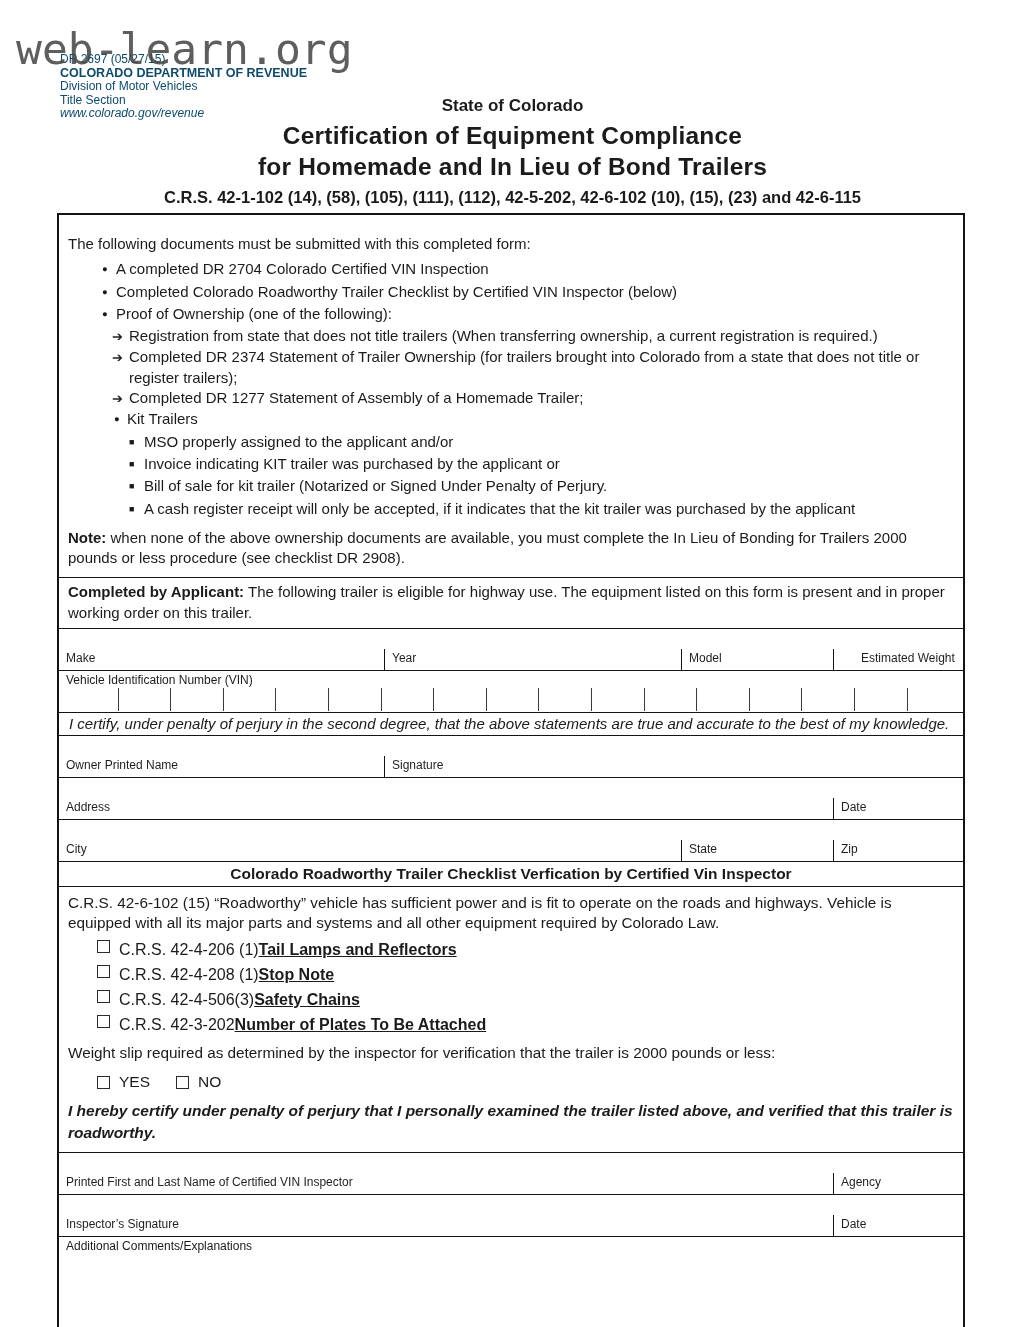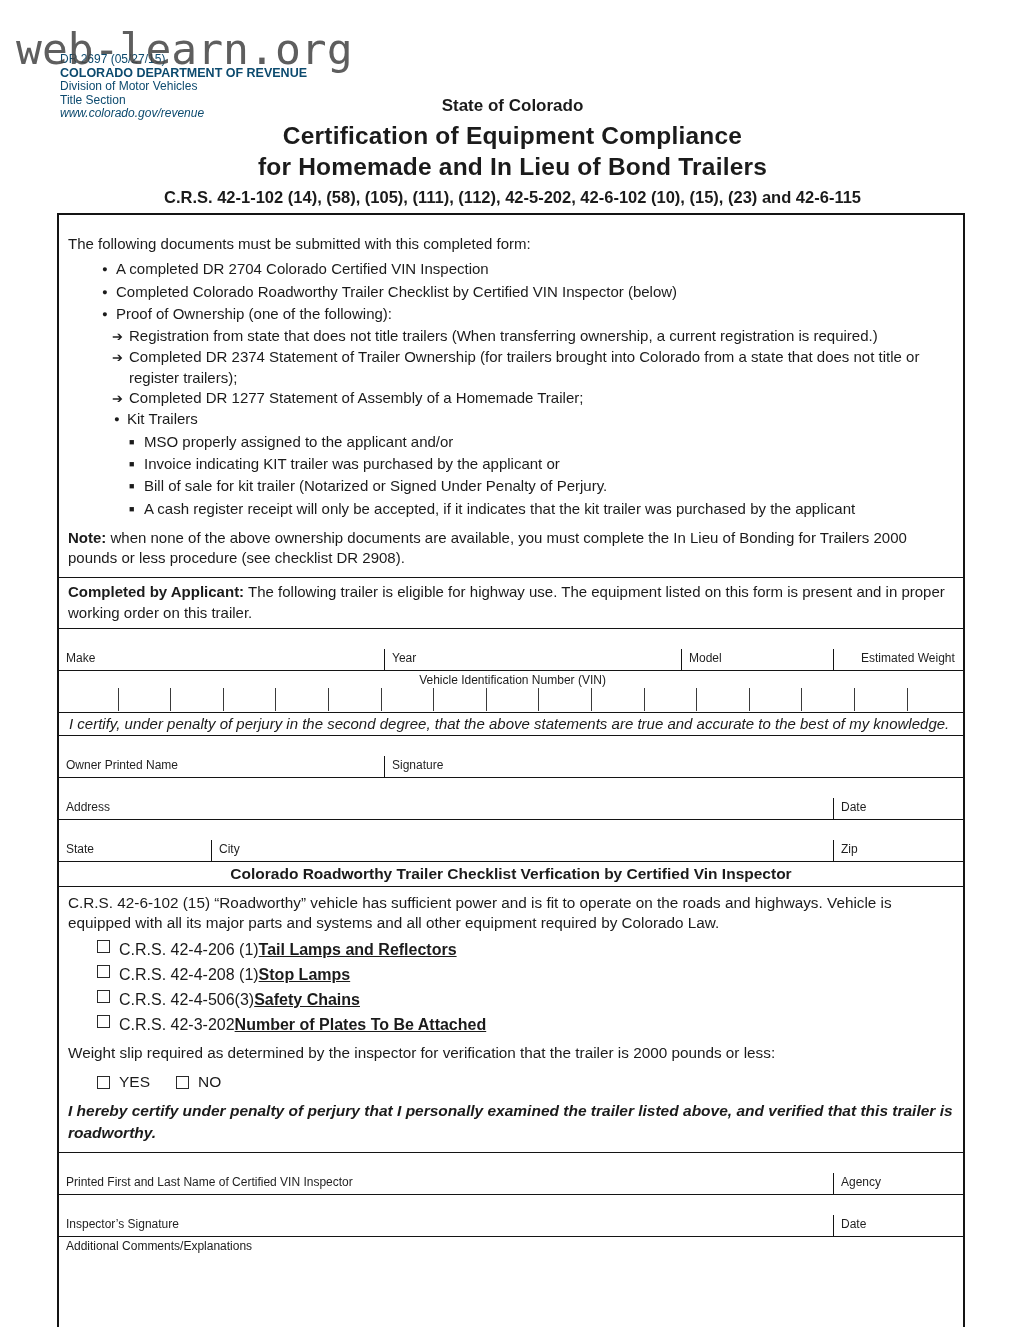--- a/index.html
+++ b/index.html
@@ -53,21 +53,21 @@
   .frow { display: flex; height: 42px; border-top: 1.5px solid #141414; }
   .cell { position: relative; padding: 2px 4px 0 7px; font-size: 12px; color: #1f1f1f; margin-top: 20px; }
   .cell + .cell { border-left: 1.5px solid #141414; }
   .w-make { width: 325px; } .w-year { width: 297px; } .w-model { width: 152px; } .w-est { flex: 1; padding-left: 27px; }
   .w-owner { width: 325px; } .w-printed { width: 297px; } .w-sig { flex: 1; }
   .w-address { width: 774px; } .w-date { flex: 1; }
   .w-city { width: 622px; } .w-state { width: 152px; } .w-zip { flex: 1; }
   .w-insp { width: 774px; }
 
   
-  .vin-row { border-top: 1.5px solid #141414; height: 42px; padding: 2px 4px 0 7px; text-align: center; }
+  .vin-row { border-top: 1.5px solid #141414; height: 42px; padding: 2px 4px 0 7px; }
   .vin-label { font-size: 12px; }
   .vin-ticks { display: flex; height: 23px; margin-top: 1px; }
   .vin-ticks span { flex: 1; border-right: 1px solid #3a3a3a; }
   .vin-ticks span:last-child { border-right: none; }
 
   
   .certify-line { border-top: 1.5px solid #141414; font-style: italic; font-size: 15px;
     padding: 1px 4px 2px 10px; line-height: 19px; }
 
   
@@ -201,39 +201,39 @@
       <div class="cell w-owner"><span>Owner Printed Name</span></div>
       <div class="cell w-sig"><span>Signature</span></div>
     </div>
 
     <div class="frow">
       <div class="cell w-address"><span>Address</span></div>
       <div class="cell w-date"><span>Date</span></div>
     </div>
 
     <div class="frow">
+      <div class="cell w-city"><span>City</span></div>
       <div class="cell w-state"><span>State</span></div>
-      <div class="cell w-city"><span>City</span></div>
       <div class="cell w-zip"><span>Zip</span></div>
     </div>
 
     <div class="rw-heading">Colorado Roadworthy Trailer Checklist Verfication by Certified Vin Inspector</div>
 
     <div class="rw-body">
       <div>C.R.S. 42-6-102 (15) “Roadworthy” vehicle has sufficient power and is fit to operate on the roads and highways. Vehicle is equipped with all its major parts and systems and all other equipment required by Colorado Law.</div>
 
       <div class="chk-row">
         <span class="checkbox"></span>
         <span>C.R.S. 42-4-206 (1) </span>
         <span class="chk-name">Tail Lamps and Reflectors</span>
       </div>
       <div class="chk-row">
         <span class="checkbox"></span>
         <span>C.R.S. 42-4-208 (1) </span>
-        <span class="chk-name">Stop Lamps</span>
+        <span class="chk-name">Stop Note</span>
       </div>
       <div class="chk-row">
         <span class="checkbox"></span>
         <span>C.R.S. 42-4-506(3) </span>
         <span class="chk-name">Safety Chains</span>
       </div>
       <div class="chk-row">
         <span class="checkbox"></span>
         <span>C.R.S. 42-3-202 </span>
         <span class="chk-name">Number of Plates To Be Attached</span>

